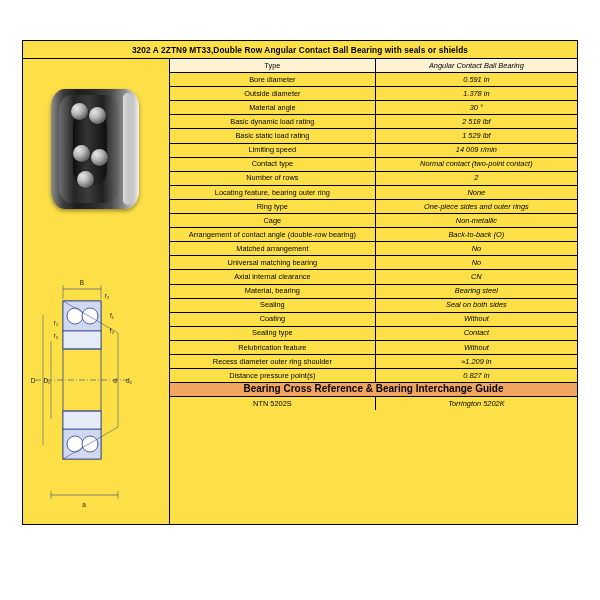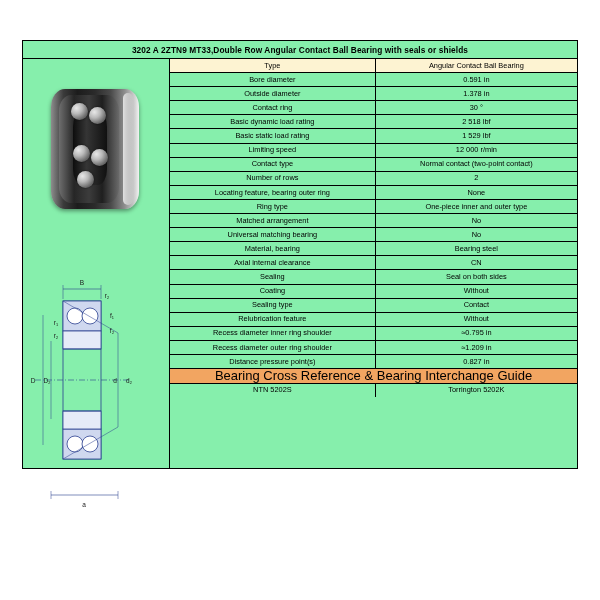--- a/index.html
+++ b/index.html
@@ -15,23 +15,23 @@
     width: 600px;
     height: 600px;
     background: #ffffff;
     overflow: hidden;
   }
   #sheet {
     position: absolute;
     left: 22px;
     top: 40px;
     width: 556px;
-    height: 429px;
+    height: 485px;
     border: 1px solid #000000;
-    background: #86efac;
+    background: #fde047;
     box-sizing: border-box;
   }
   .title-bar {
     height: 17px;
     border-bottom: 1px solid #000000;
     display: flex;
     align-items: center;
     justify-content: center;
     font-size: 8.3px;
     font-weight: bold;
@@ -69,29 +69,29 @@
     text-align: center;
     color: #000000;
     padding: 0 16px;
     line-height: 1.05;
     overflow: hidden;
     white-space: nowrap;
   }
   table.specs tr td:last-child { border-right: 0; }
   table.specs tr:last-child td { border-bottom: 0; }
   td.label { width: 50.5%; }
-  td.value { width: 49.5%; }
+  td.value { width: 49.5%; font-style: italic; }
   tr.head td {
     background: #fdf3d2;
     font-weight: normal;
   }
   tr.section td {
     background: #f2a561;
-    font-weight: normal;
-    font-size: 13px;
+    font-weight: bold;
+    font-size: 10px;
   }
   
   .photo-box {
     position: absolute;
     left: 0; top: 0;
     width: 147px;
     height: 196px;
   }
   .bearing-photo {
     position: absolute;
@@ -240,86 +240,90 @@
             </tr>
             <tr>
                 <td class="label">Bore diameter</td>
                 <td class="value">0.591 in</td>
               </tr>
             <tr>
                 <td class="label">Outside diameter</td>
                 <td class="value">1.378 in</td>
               </tr>
             <tr>
-                <td class="label">Contact ring</td>
+                <td class="label">Material angle</td>
                 <td class="value">30 °</td>
               </tr>
             <tr>
                 <td class="label">Basic dynamic load rating</td>
                 <td class="value">2 518 lbf</td>
               </tr>
             <tr>
                 <td class="label">Basic static load rating</td>
                 <td class="value">1 529 lbf</td>
               </tr>
             <tr>
                 <td class="label">Limiting speed</td>
-                <td class="value">12 000 r/min</td>
+                <td class="value">14 009 r/min</td>
               </tr>
             <tr>
                 <td class="label">Contact type</td>
                 <td class="value">Normal contact (two-point contact)</td>
               </tr>
             <tr>
                 <td class="label">Number of rows</td>
                 <td class="value">2</td>
               </tr>
             <tr>
                 <td class="label">Locating feature, bearing outer ring</td>
                 <td class="value">None</td>
               </tr>
             <tr>
                 <td class="label">Ring type</td>
-                <td class="value">One-piece inner and outer type</td>
+                <td class="value">One-piece sides and outer rings</td>
+              </tr>
+            <tr>
+                <td class="label">Cage</td>
+                <td class="value">Non-metallic</td>
+              </tr>
+            <tr>
+                <td class="label">Arrangement of contact angle (double-row bearing)</td>
+                <td class="value">Back-to-back (O)</td>
               </tr>
             <tr>
                 <td class="label">Matched arrangement</td>
                 <td class="value">No</td>
               </tr>
             <tr>
                 <td class="label">Universal matching bearing</td>
                 <td class="value">No</td>
               </tr>
             <tr>
+                <td class="label">Axial internal clearance</td>
+                <td class="value">CN</td>
+              </tr>
+            <tr>
                 <td class="label">Material, bearing</td>
                 <td class="value">Bearing steel</td>
               </tr>
             <tr>
-                <td class="label">Axial internal clearance</td>
-                <td class="value">CN</td>
-              </tr>
-            <tr>
                 <td class="label">Sealing</td>
                 <td class="value">Seal on both sides</td>
               </tr>
             <tr>
                 <td class="label">Coating</td>
                 <td class="value">Without</td>
               </tr>
             <tr>
                 <td class="label">Sealing type</td>
                 <td class="value">Contact</td>
               </tr>
             <tr>
                 <td class="label">Relubrication feature</td>
                 <td class="value">Without</td>
-              </tr>
-            <tr>
-                <td class="label">Recess diameter inner ring shoulder</td>
-                <td class="value">≈0.795 in</td>
               </tr>
             <tr>
                 <td class="label">Recess diameter outer ring shoulder</td>
                 <td class="value">≈1.209 in</td>
               </tr>
             <tr>
                 <td class="label">Distance pressure point(s)</td>
                 <td class="value">0.827 in</td>
               </tr>
             <tr class="section">

